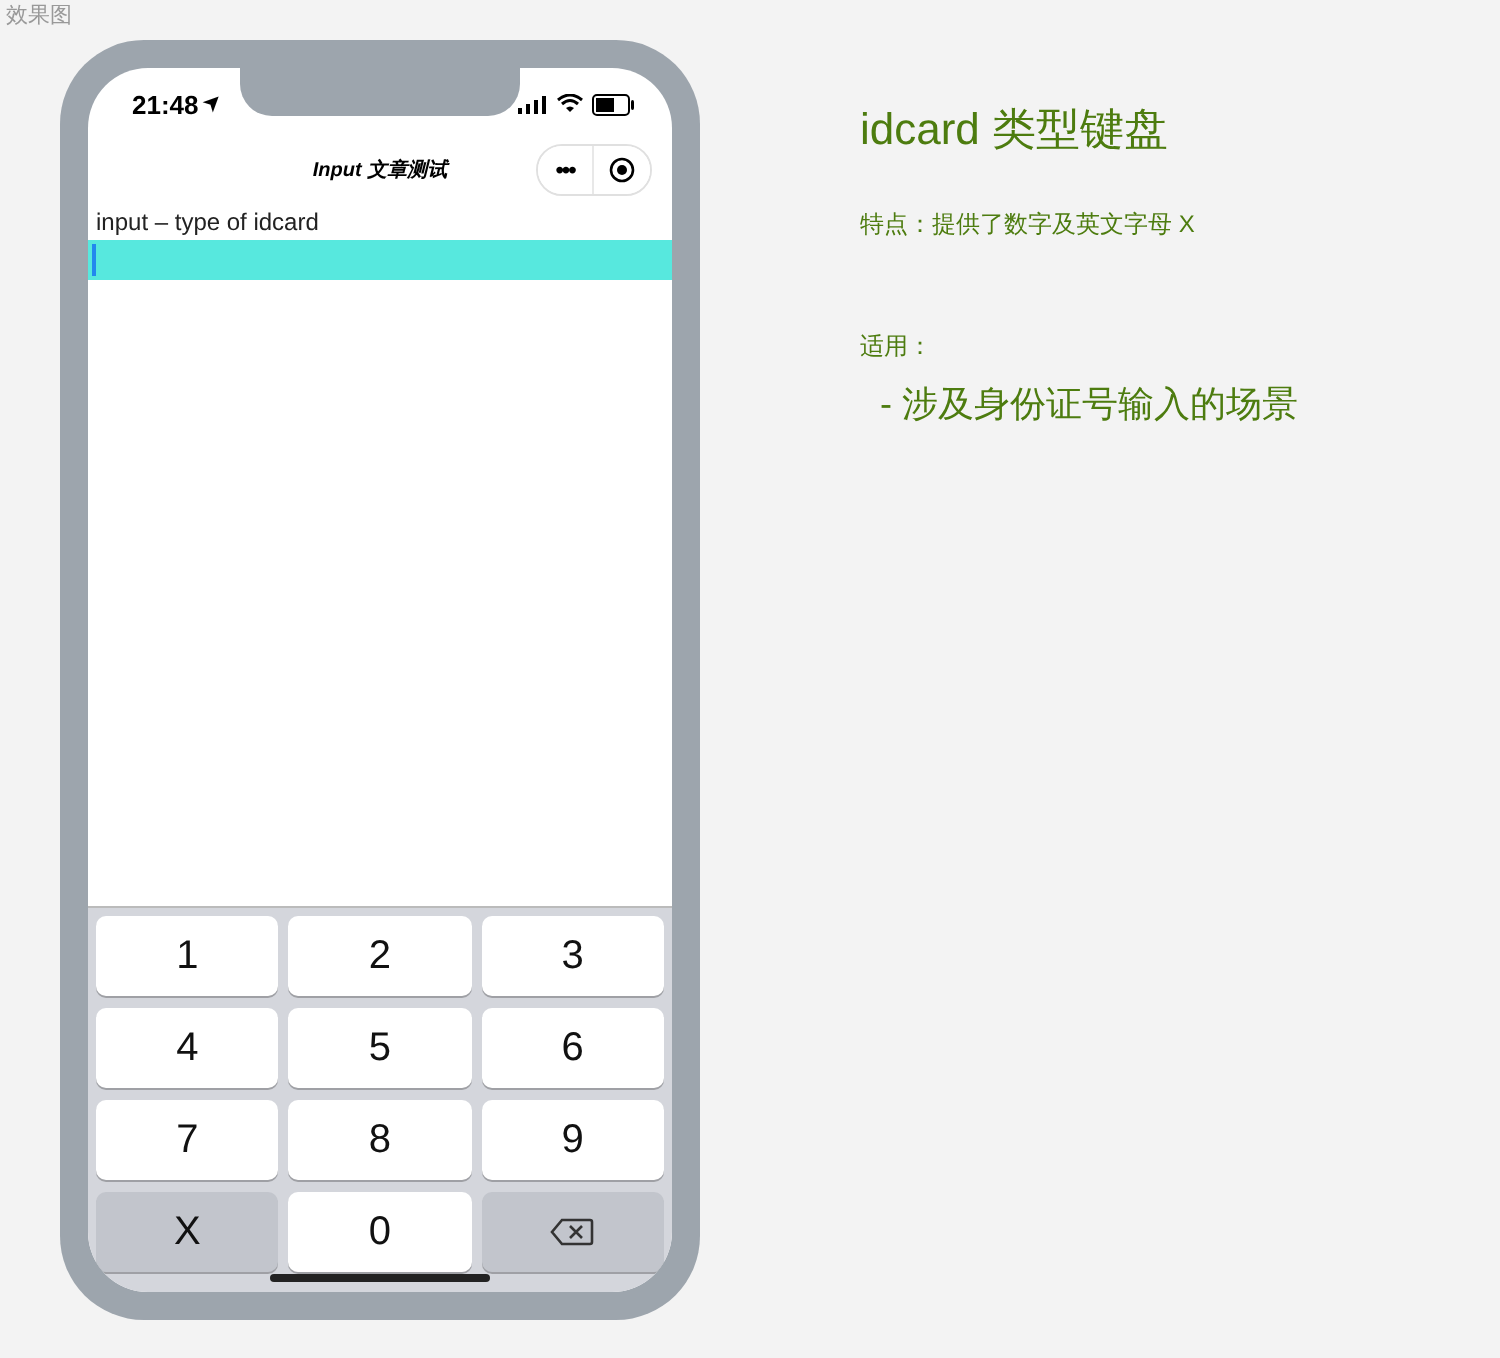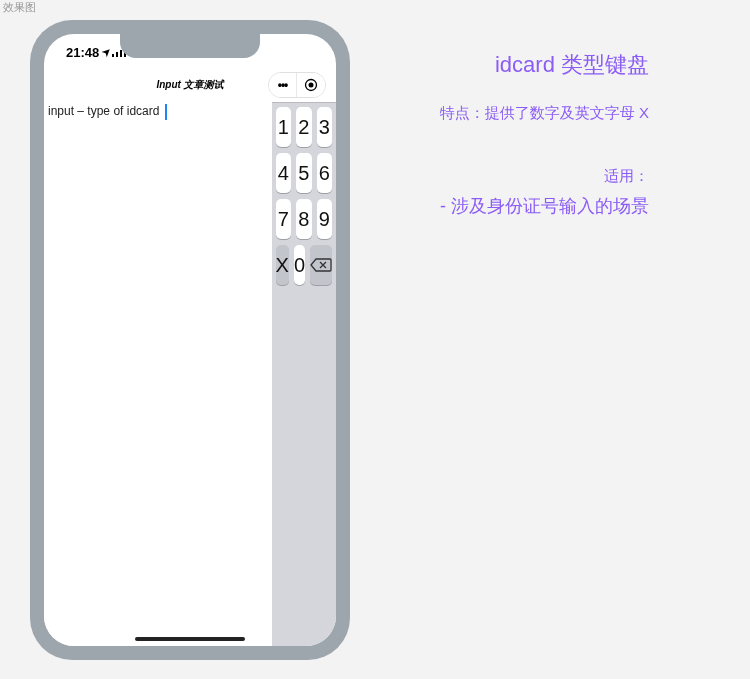--- a/index.html
+++ b/index.html
@@ -49,20 +49,21 @@
       width: 140px;
       height: 24px;
       background: #9da5ad;
       border-bottom-left-radius: 16px;
       border-bottom-right-radius: 16px;
       z-index: 10;
     }
     .status-bar {
       height: 36px;
       display: flex;
+      justify-content: space-between;
       align-items: center;
       padding: 0 18px 0 22px;
       font-size: 13px;
       font-weight: 600;
       position: relative;
     }
     .status-left {
       display: flex;
       align-items: center;
       gap: 4px;
@@ -102,21 +103,21 @@
       align-items: center;
       justify-content: center;
       background: #fff;
     }
     .header-btn:first-child {
       border-right: 1px solid #e8e8e8;
     }
     .content {
       flex: 1;
       display: flex;
-      flex-direction: row;
+      flex-direction: column;
     }
     .label-row {
       padding: 2px 4px;
       font-size: 12px;
       color: #222;
       background: #fff;
     }
     .input-row {
       height: 20px;
       background: #57e8de;
@@ -164,30 +165,29 @@
       left: 50%;
       transform: translateX(-50%);
       width: 110px;
       height: 4px;
       background: #222;
       border-radius: 3px;
     }
     
     .desc {
       padding-top: 30px;
-      color: #8b5cf6;
-      text-align: right;
+      color: #4d7c0f;
     }
     .desc-title {
       font-size: 22px;
       font-weight: 400;
       margin-bottom: 24px;
     }
     .desc-line {
-      font-size: 15px;
+      font-size: 12px;
       margin-bottom: 8px;
     }
     .desc-section2 {
       margin-top: 44px;
     }
     .desc-sub {
       font-size: 18px;
       padding-left: 10px;
     }
   </style>

